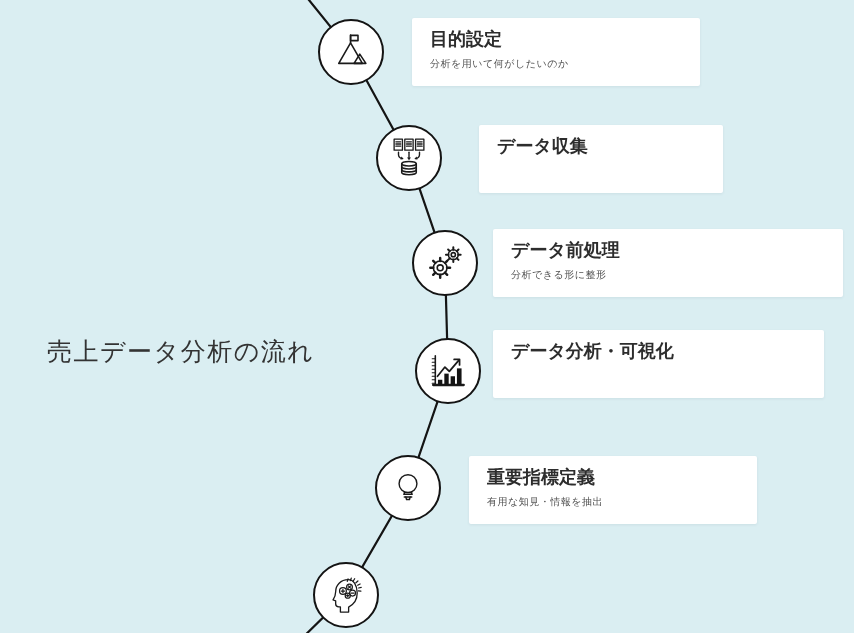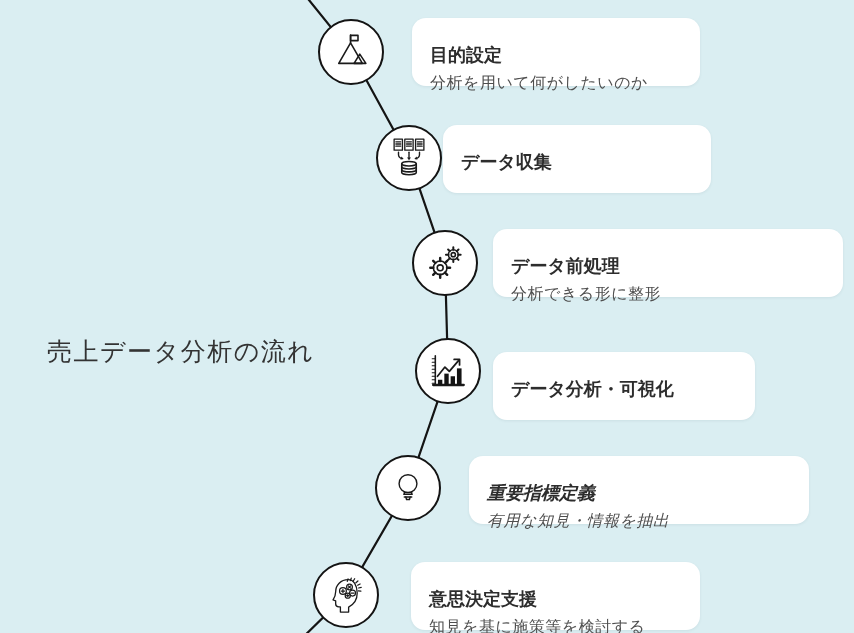--- a/index.html
+++ b/index.html
@@ -22,31 +22,31 @@
   .n1{left:318px;top:19px;}
   .n2{left:376px;top:125px;}
   .n3{left:412px;top:230px;}
   .n4{left:415px;top:338px;}
   .n5{left:375px;top:455px;}
   .n6{left:313px;top:562px;}
   .node svg{display:block;}
   .icon{stroke:#1a1a1a;fill:none;stroke-width:1.8;stroke-linejoin:round;stroke-linecap:round;}
   .card{
     position:absolute;z-index:2;box-sizing:border-box;height:68px;
-    background:#ffffff;border-radius:14px;padding:27px 18px 0 18px;
+    background:#ffffff;border-radius:2px;padding:11px 18px 0 18px;
     box-shadow:0 1px 3px rgba(40,70,80,0.08);
   }
   .c1{left:412px;top:18px;width:288px;}
-  .c2{left:443px;top:125px;width:268px;}
+  .c2{left:479px;top:125px;width:244px;}
   .c3{left:493px;top:229px;width:350px;}
-  .c4{left:493px;top:352px;width:262px;}
-  .c5{left:469px;top:456px;width:340px;font-style:italic;}
+  .c4{left:493px;top:330px;width:331px;}
+  .c5{left:469px;top:456px;width:288px;}
   .c6{left:411px;top:562px;width:289px;}
   .card-title{font-size:18px;font-weight:700;color:#2d2d2d;line-height:1.2;margin-bottom:6px;white-space:nowrap;}
-  .card-desc{font-size:16px;color:#4f4f4f;letter-spacing:0.5px;white-space:nowrap;}
+  .card-desc{font-size:10px;color:#4f4f4f;letter-spacing:0.5px;white-space:nowrap;}
 </style>
 </head>
 <body>
 
 <div class="canvas">
 
   <svg class="connector" width="854" height="633" viewBox="0 0 854 633">
     <polyline points="296,-16 351,52 409,158 445,263 448,371 408,488 346,595 290,650" fill="none" stroke="#141414" stroke-width="2.2"></polyline>
   </svg>
 
@@ -154,18 +154,14 @@
     <div class="card-title">データ前処理</div>
     <div class="card-desc">分析できる形に整形</div>
   </div>
   <div class="card c4">
     <div class="card-title">データ分析・可視化</div>
   </div>
   <div class="card c5">
     <div class="card-title">重要指標定義</div>
     <div class="card-desc">有用な知見・情報を抽出</div>
   </div>
-  <div class="card c6">
-    <div class="card-title">意思決定支援</div>
-    <div class="card-desc">知見を基に施策等を検討する</div>
-  </div>
 
 </div>
 
 </body></html>

